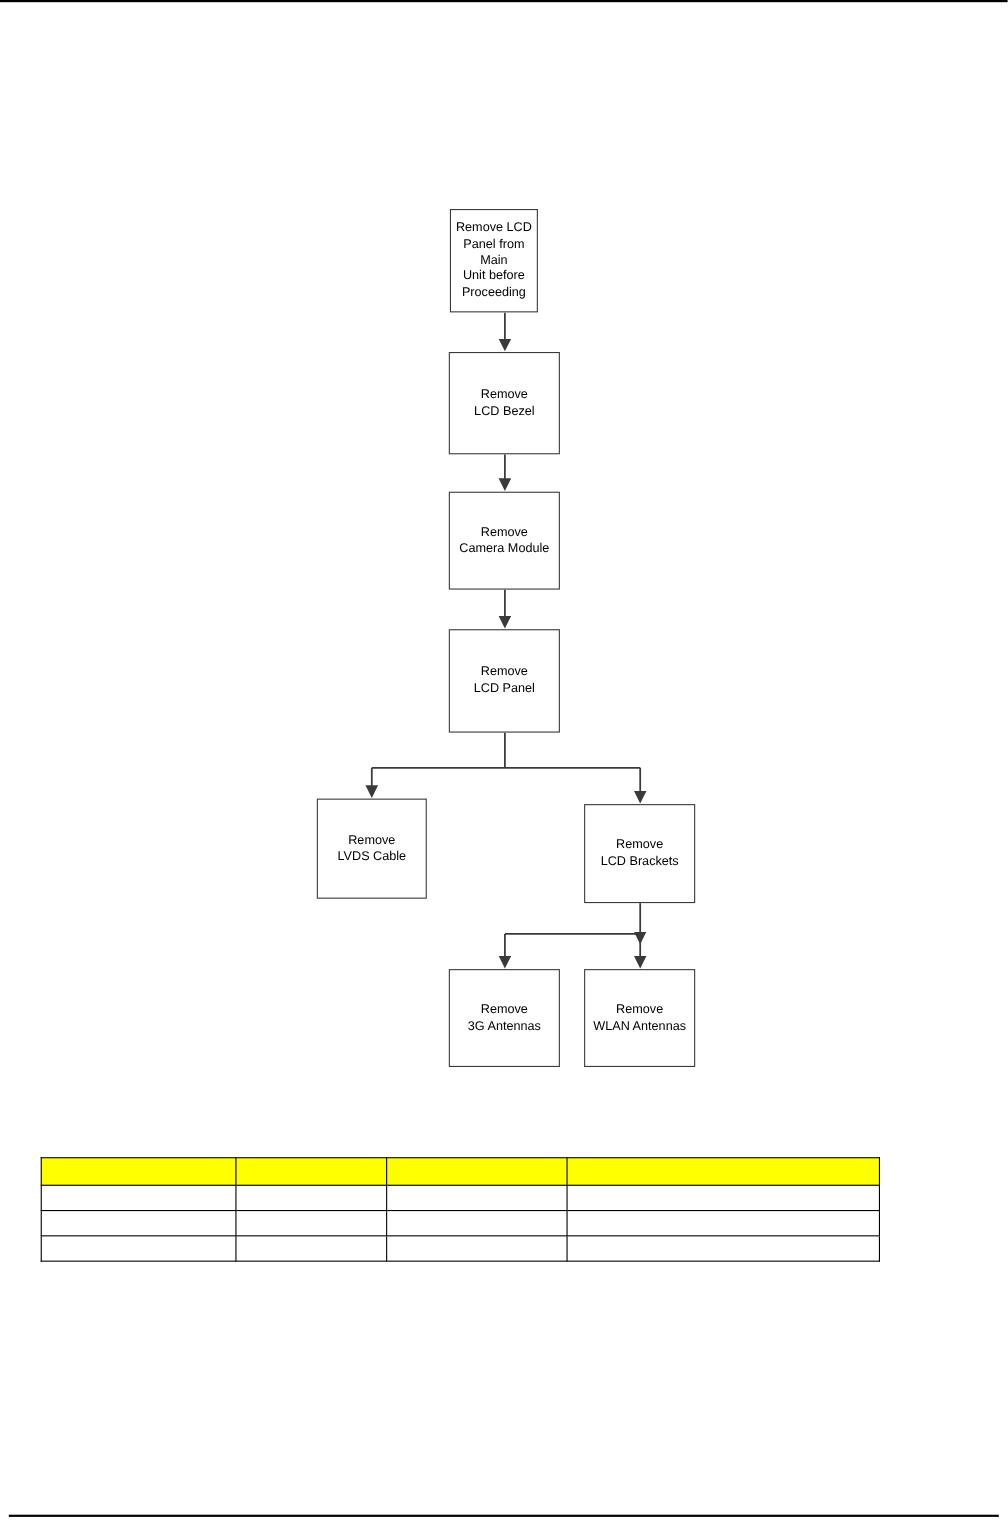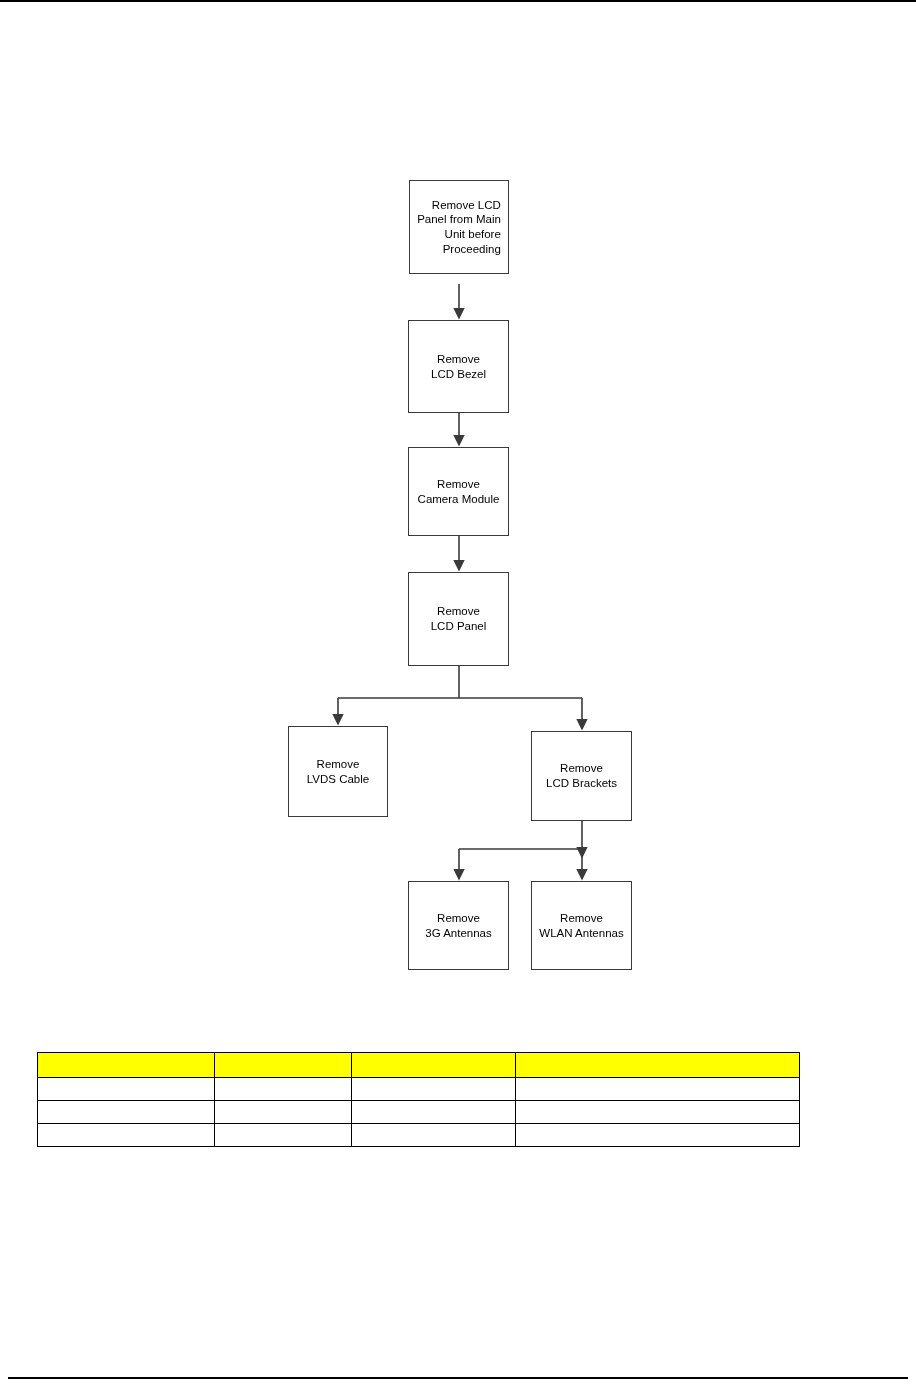--- a/index.html
+++ b/index.html
@@ -117,21 +117,21 @@
       <line x1="338" y1="698" x2="582" y2="698" stroke="#3a3a3a" stroke-width="1.6"></line>
       <line x1="338" y1="698" x2="338" y2="719" stroke="#3a3a3a" stroke-width="1.6" marker-end="url(#arrow)"></line>
       <line x1="582" y1="698" x2="582" y2="724" stroke="#3a3a3a" stroke-width="1.6" marker-end="url(#arrow)"></line>
 
       <line x1="582" y1="821" x2="582" y2="852" stroke="#3a3a3a" stroke-width="1.6" marker-end="url(#arrow)"></line>
       <line x1="459" y1="849" x2="582" y2="849" stroke="#3a3a3a" stroke-width="1.6"></line>
       <line x1="459" y1="849" x2="459" y2="874" stroke="#3a3a3a" stroke-width="1.6" marker-end="url(#arrow)"></line>
       <line x1="582" y1="849" x2="582" y2="874" stroke="#3a3a3a" stroke-width="1.6" marker-end="url(#arrow)"></line>
     </svg>
 
-    <div class="node" style="left:409px; top:180px; width:100px; height:94px;text-align:right;">Remove LCD
+    <div class="node" style="left:409px; top:190px; width:80px; height:94px;">Remove LCD
 Panel from Main
 Unit before
 Proceeding</div>
 
     <div class="node" style="left:408px; top:320px; width:101px; height:93px;">Remove
 LCD Bezel</div>
 
     <div class="node" style="left:408px; top:447px; width:101px; height:89px;">Remove
 Camera Module</div>
 

